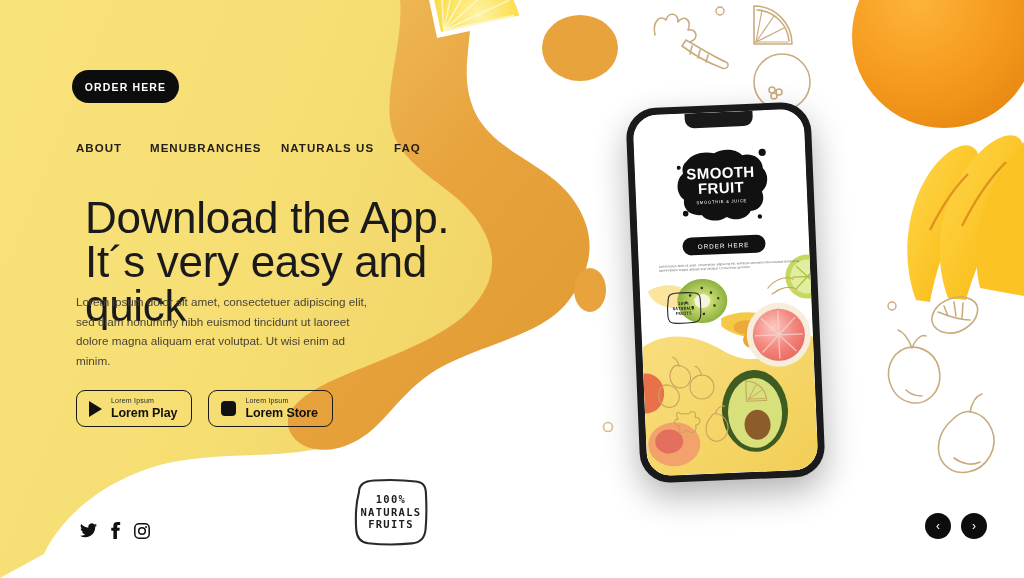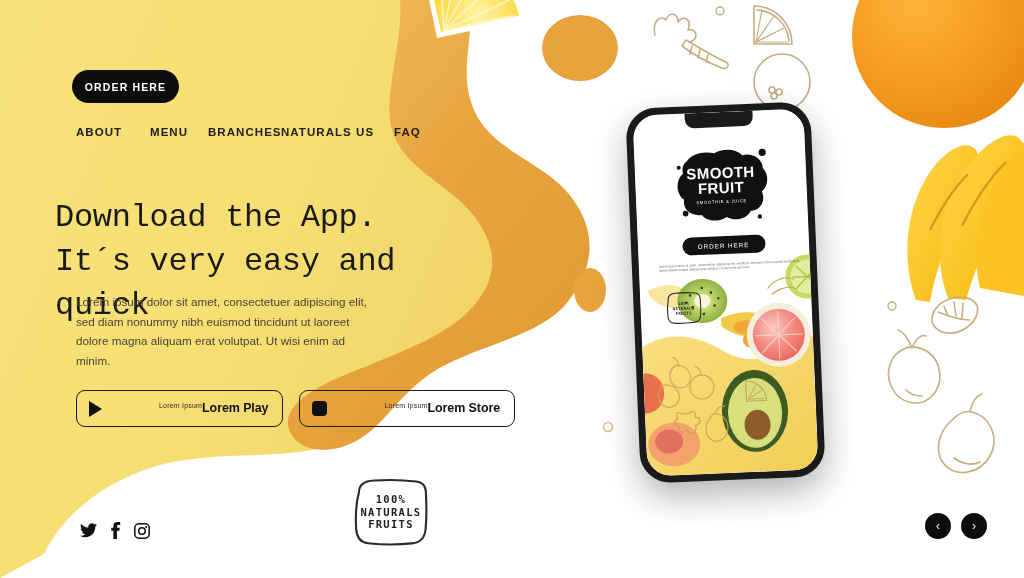--- a/index.html
+++ b/index.html
@@ -21,46 +21,47 @@
     background:#0D0D0D; color:#FFFFFF;
     display:flex; align-items:center; justify-content:center;
     font-size:10.5px; letter-spacing:1.15px; font-weight:600;
     cursor:pointer;
   }
   .nav { position:absolute; left:76px; top:126px; display:flex; align-items:center; }
   .nav a {
     color:#23201A; font-size:11.5px; letter-spacing:1.05px;
     font-weight:600; text-decoration:none; white-space:nowrap;
     cursor:pointer;
+    margin-top:16px;
   }
   .nav a:nth-child(1){ width:74px; }
   .nav a:nth-child(2){ width:38px; }
-  .nav a:nth-child(3){ width:93px;padding-left:20px; }
+  .nav a:nth-child(3){ width:93px; }
   .nav a:nth-child(4){ width:113px; }
 
   
   .headline {
-    position:absolute; left:55px; top:196px; width:440px;
-    color:#1A1A1A; font-size:32px; line-height:44px;
-    font-weight:400; letter-spacing:-0.3px;font-family:Liberation Mono, monospace;
+    position:absolute; left:85px; top:196px; width:440px;
+    color:#1A1A1A; font-size:44px; line-height:44px;
+    font-weight:400; letter-spacing:-0.3px;
   }
   .headline .l2 { display:block; }
   .lede {
     position:absolute; left:76px; top:292px; width:300px;
     color:#4A4438; font-size:11.7px; line-height:19.5px;
   }
 
   
   .stores { position:absolute; left:76px; top:390px; display:flex; gap:16px; }
   .store-btn {
     height:37px; border:1.6px solid #1A1A1A; border-radius:9px;
     display:flex; align-items:center; gap:9px;
     padding:0 14px 0 12px; cursor:pointer; background:transparent;
   }
-  .store-btn .txt { display:flex; flex-direction:row; line-height:1;margin-left:48px; }
+  .store-btn .txt { display:flex; flex-direction:column; line-height:1; }
   .store-btn .small { font-size:7px; color:#2B2B2B; letter-spacing:.2px; margin-bottom:3px; }
   .store-btn .big { font-size:12.5px; font-weight:bold; color:#111; letter-spacing:-.1px; }
   .ico-play {
     width:0; height:0; border-left:13px solid #111;
     border-top:8px solid transparent; border-bottom:8px solid transparent;
   }
   .ico-apple { width:15px; height:15px; background:#111; border-radius:4px; }
 
   
   .social { position:absolute; left:80px; top:522px; display:flex; gap:13px; align-items:center; }

